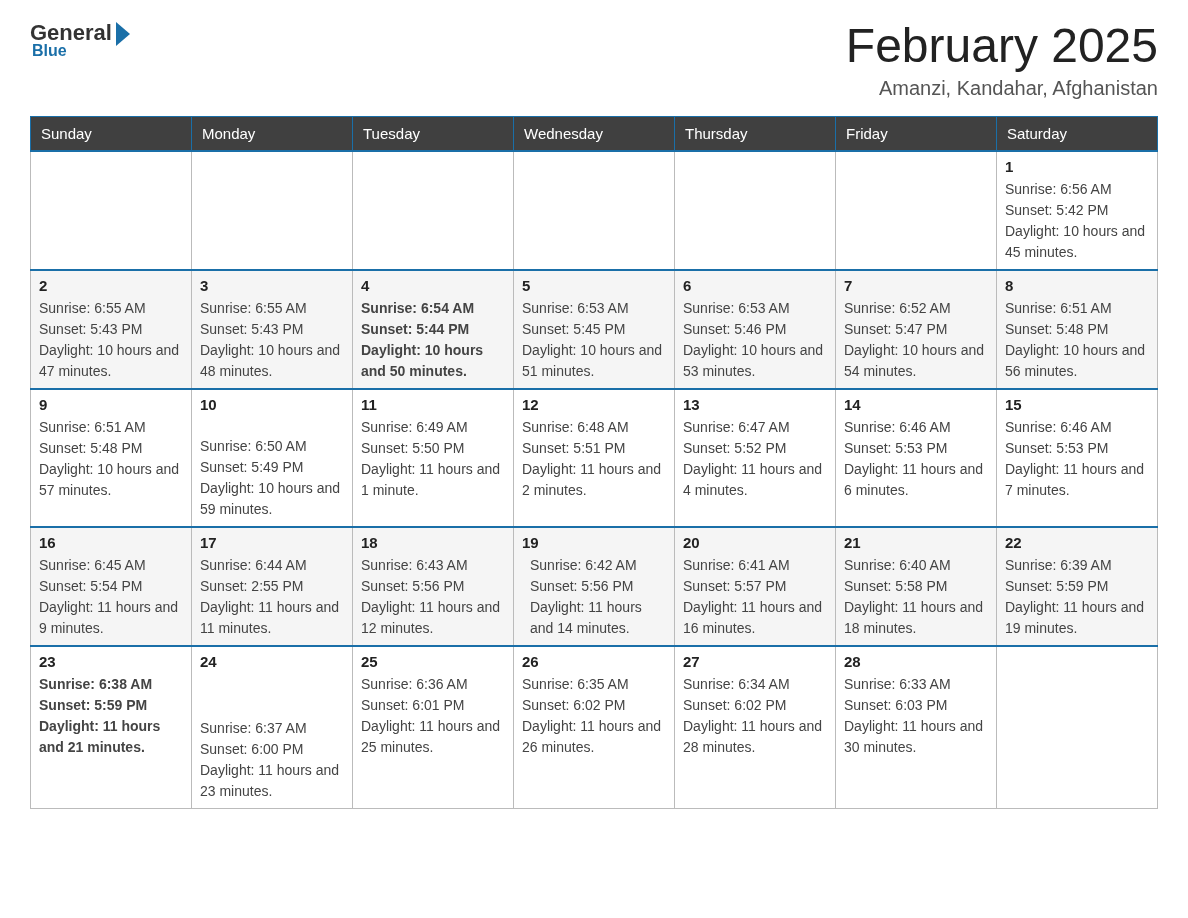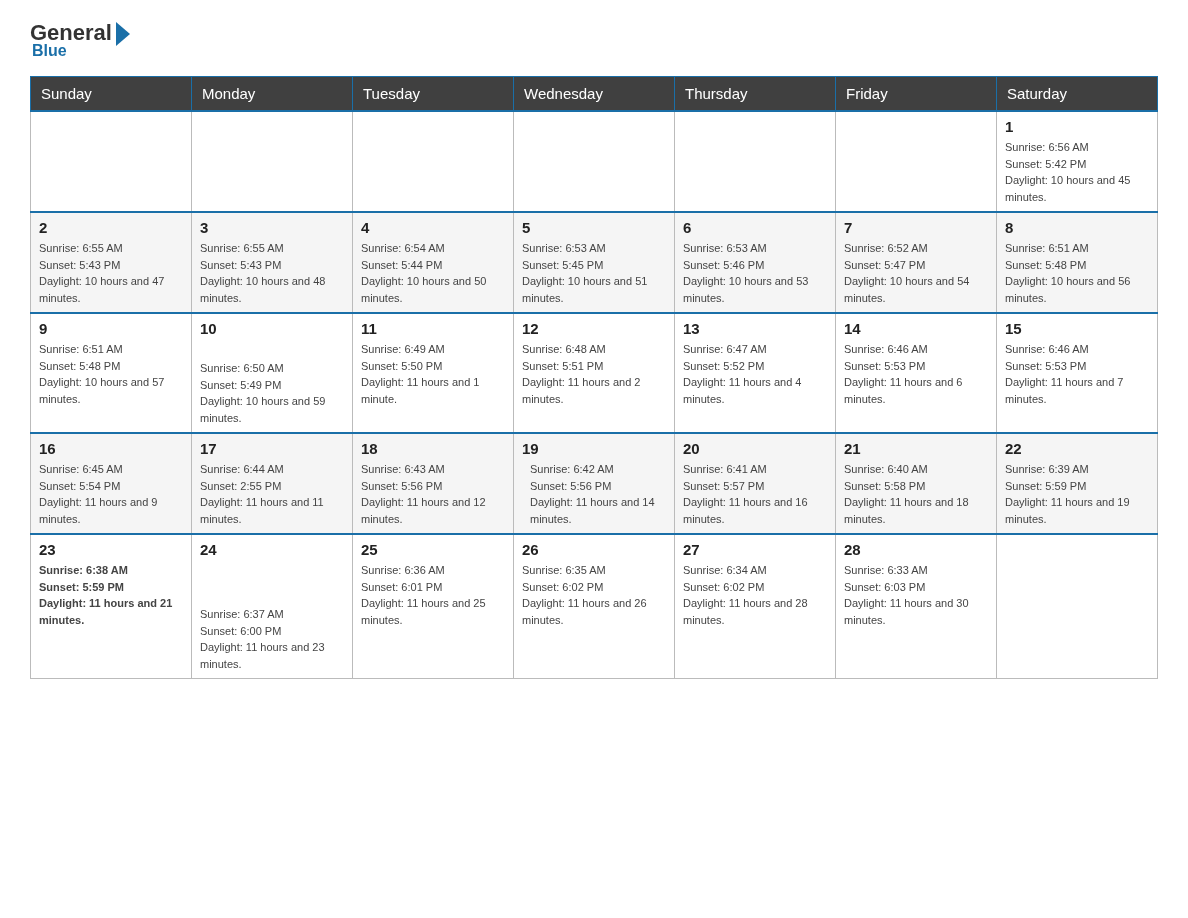--- a/index.html
+++ b/index.html
@@ -88,41 +88,45 @@
       background: #f5f5f5;
     }
     .day-number {
       font-size: 15px;
       font-weight: bold;
       color: #222;
       display: block;
       margin-bottom: 4px;
     }
     .day-info {
-      font-size: 11px;
+      font-size: 14px;
       color: #444;
       line-height: 1.5;
     }
     .empty-cell {
       background: #f9f9f9;
     }
     .week-row td {
       border-top: 2px solid #1a6fa8;
     }
   </style>
 </head>
 <body>
 
 <div class="header">
   <div class="logo">
     <div class="logo-top">
       <span class="logo-general">General</span>
       <div class="logo-arrow"></div>
     </div>
     <span class="logo-blue">Blue</span>
+  </div>
+  <div class="title-block">
+    <h1>February 2025</h1>
+    <h2>Amanzi, Kandahar, Afghanistan</h2>
   </div>
 </div>
 
 <table class="calendar">
   <thead>
     <tr>
     <th>Sunday</th>
         <th>Monday</th>
         <th>Tuesday</th>
         <th>Wednesday</th>
@@ -154,21 +158,21 @@
 Daylight: 10 hours and 47 minutes.</div>
         </td>
         <td>
           <span class="day-number">3</span>
           <div class="day-info" style="white-space: pre-line;">Sunrise: 6:55 AM
 Sunset: 5:43 PM
 Daylight: 10 hours and 48 minutes.</div>
         </td>
         <td>
           <span class="day-number">4</span>
-          <div class="day-info" style="white-space: pre-line;">Sunrise: 6:54 AM
+          <div class="day-info" style="white-space: pre-line; font-weight: bold;">Sunrise: 6:54 AM
 Sunset: 5:44 PM
 Daylight: 10 hours and 50 minutes.</div>
         </td>
         <td>
           <span class="day-number">5</span>
           <div class="day-info" style="white-space: pre-line;">Sunrise: 6:53 AM
 Sunset: 5:45 PM
 Daylight: 10 hours and 51 minutes.</div>
         </td>
         <td>

